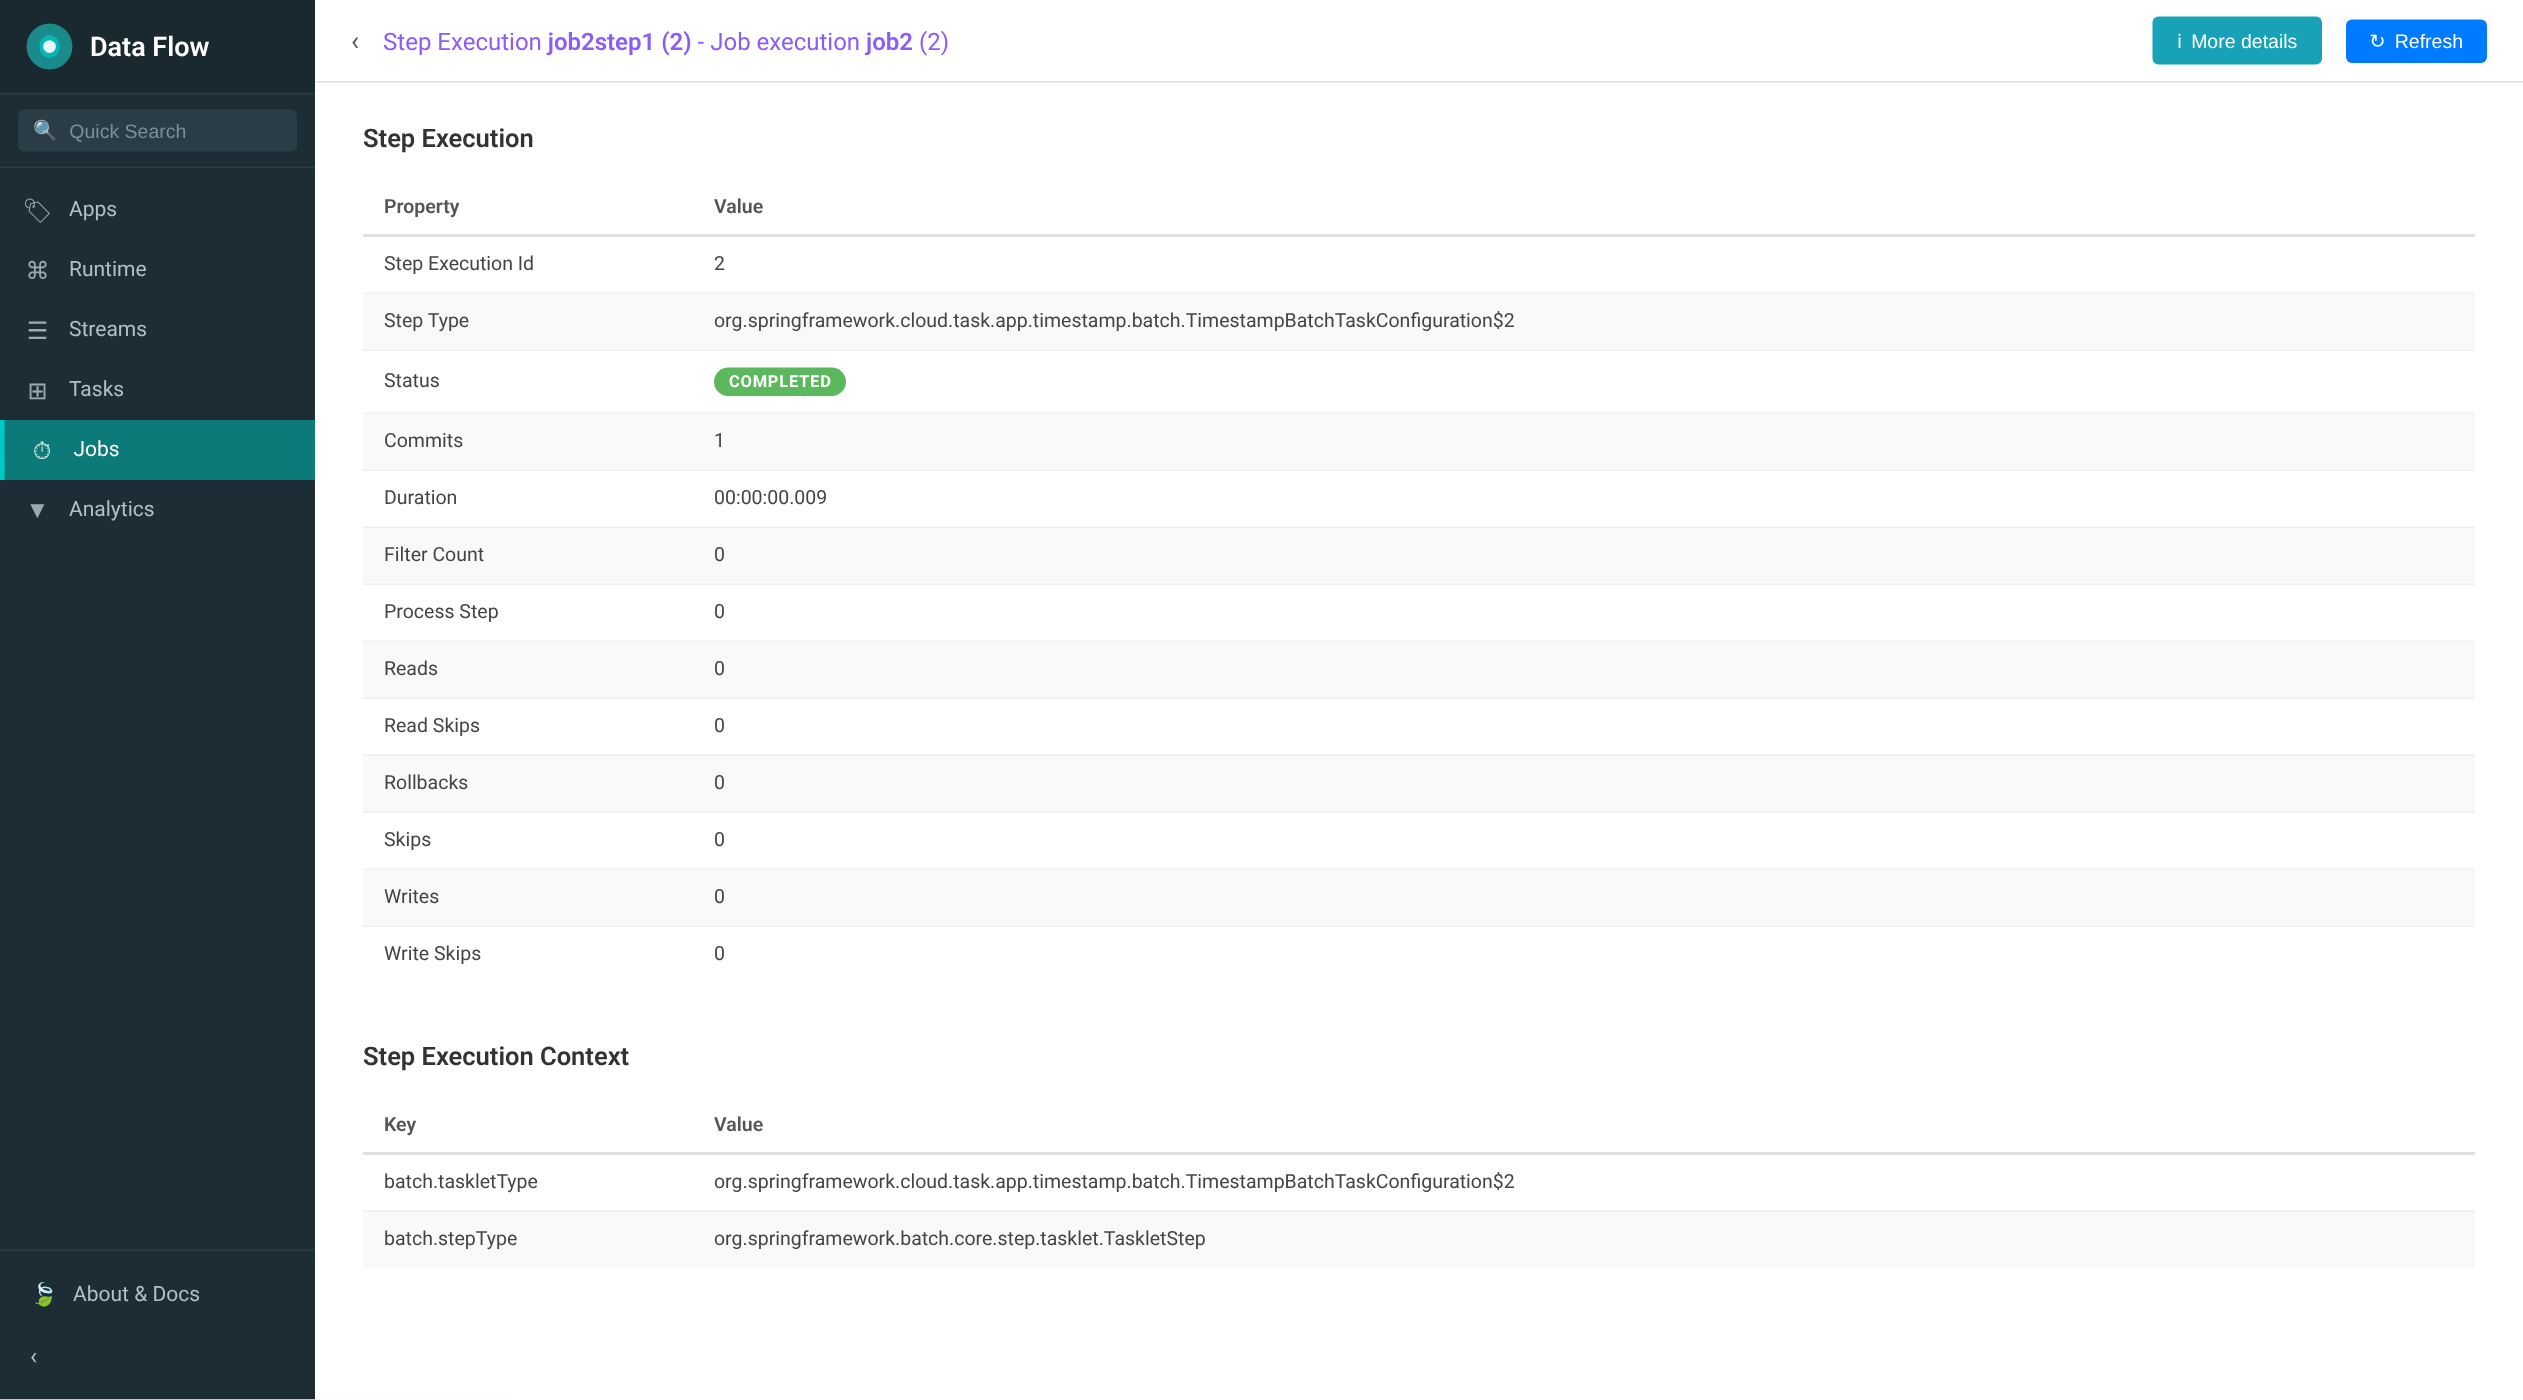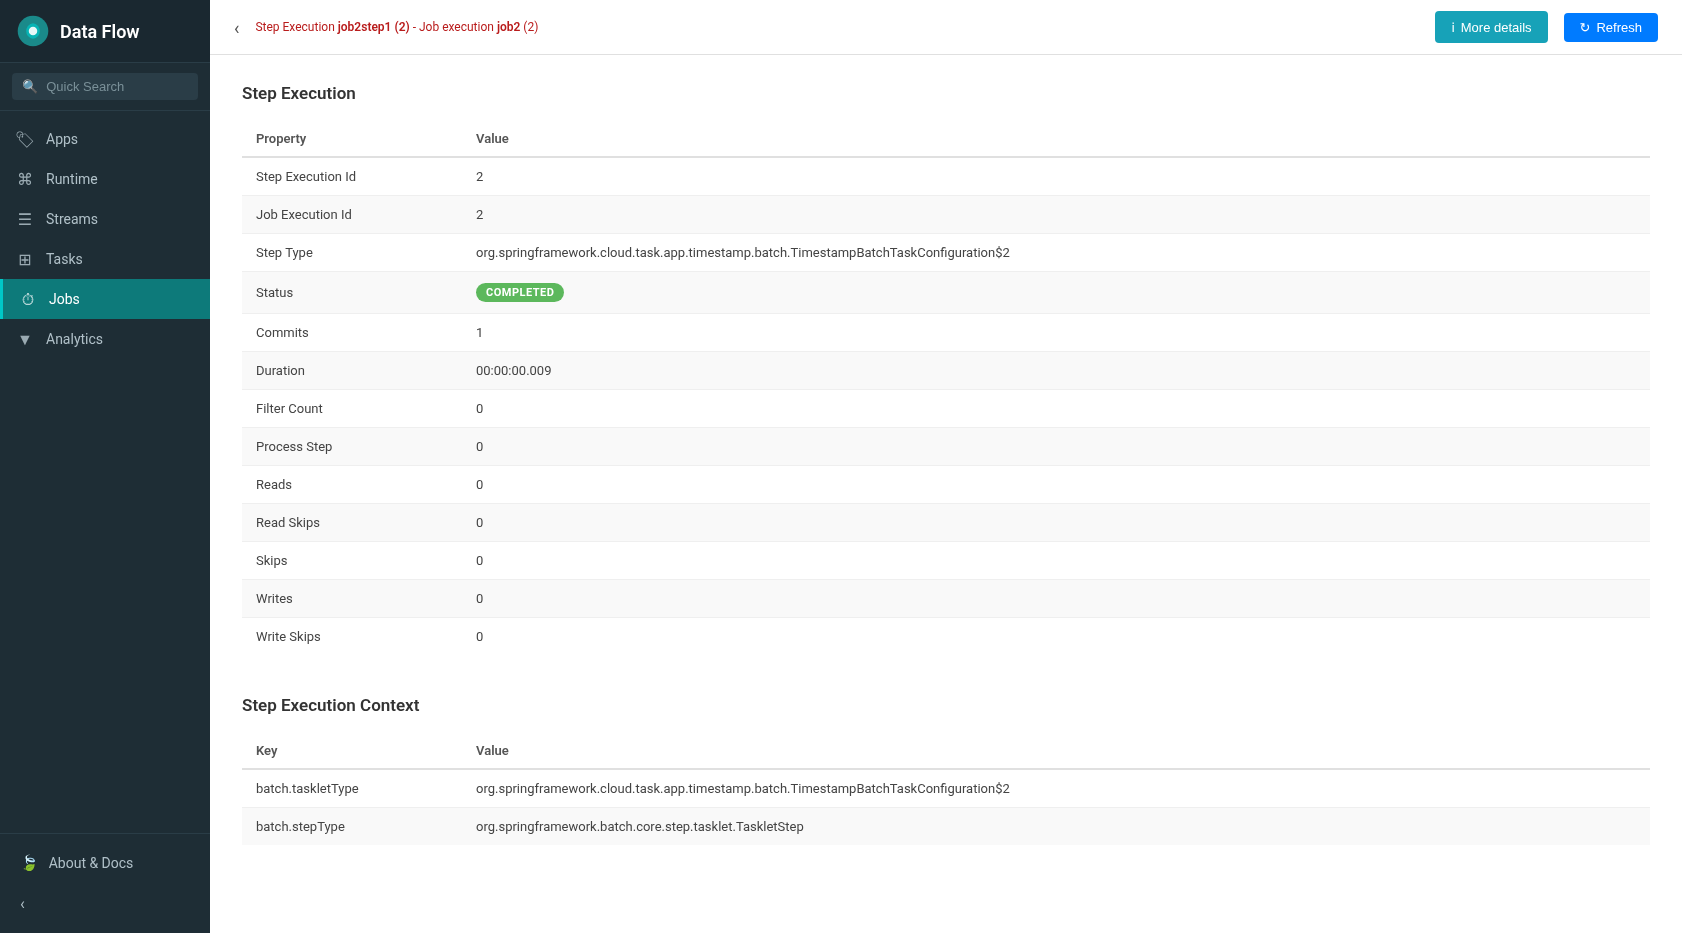--- a/index.html
+++ b/index.html
@@ -138,22 +138,22 @@
     .back-btn {
       cursor: pointer;
       color: #555;
       font-size: 18px;
       display: flex;
       align-items: center;
     }
 
     .page-title {
       flex: 1;
-      font-size: 12px;
-      color: #b91c1c;
+      font-size: 16px;
+      color: #8b5cf6;
     }
 
     .page-title strong { font-weight: 600; }
 
     .btn {
       display: flex;
       align-items: center;
       gap: 6px;
       padding: 7px 16px;
       border-radius: 4px;
@@ -308,24 +308,20 @@
             <th>Property</th>
             <th>Value</th>
           </tr>
         </thead>
         <tbody id="step-exec-tbody">
         <tr>
               <td class="col-property">Step Execution Id</td>
               <td>2</td>
             </tr>
             <tr>
-              <td class="col-property">Job Execution Id</td>
-              <td>2</td>
-            </tr>
-            <tr>
               <td class="col-property">Step Type</td>
               <td>org.springframework.cloud.task.app.timestamp.batch.TimestampBatchTaskConfiguration$2</td>
             </tr>
             <tr>
               <td class="col-property">Status</td>
               <td><span class="badge-completed">COMPLETED</span></td>
             </tr>
             <tr>
               <td class="col-property">Commits</td>
               <td>1</td>
@@ -341,20 +337,24 @@
             <tr>
               <td class="col-property">Process Step</td>
               <td>0</td>
             </tr>
             <tr>
               <td class="col-property">Reads</td>
               <td>0</td>
             </tr>
             <tr>
               <td class="col-property">Read Skips</td>
+              <td>0</td>
+            </tr>
+            <tr>
+              <td class="col-property">Rollbacks</td>
               <td>0</td>
             </tr>
             <tr>
               <td class="col-property">Skips</td>
               <td>0</td>
             </tr>
             <tr>
               <td class="col-property">Writes</td>
               <td>0</td>
             </tr>

